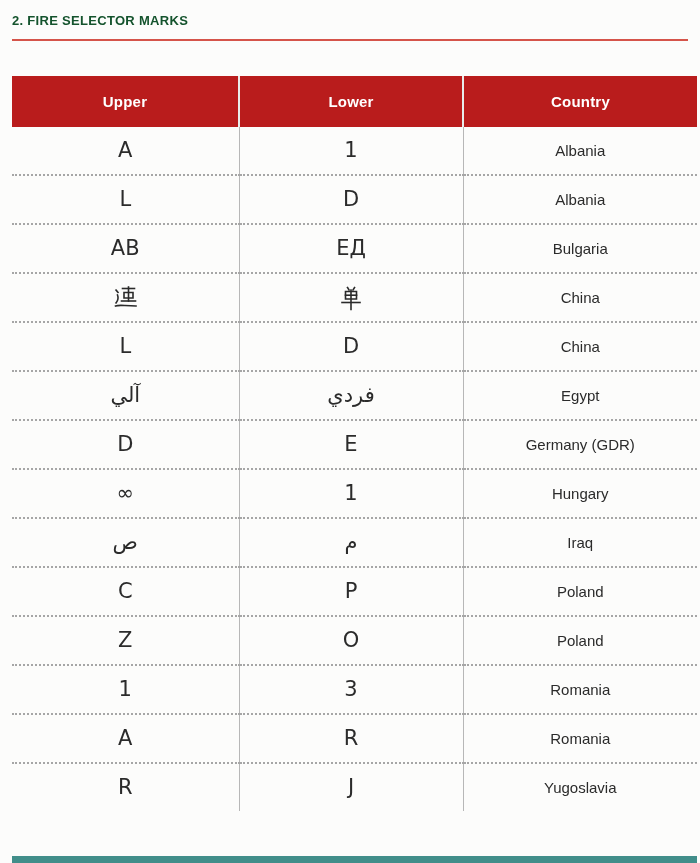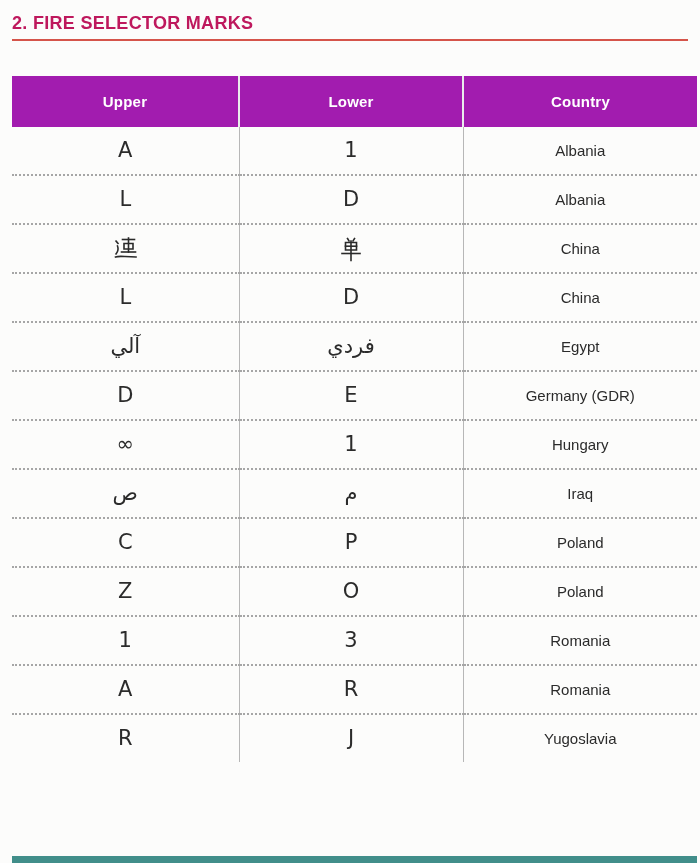--- a/index.html
+++ b/index.html
@@ -5,34 +5,34 @@
   html,body{margin:0;padding:0;background:#ffffff;}
   .page{
     position:relative;
     width:700px;height:863px;
     background:#fcfcfb;
     font-family:"Liberation Sans", sans-serif;
     overflow:hidden;
   }
   .section-title{
     position:absolute;left:12px;top:13px;
-    font-size:18px;font-weight:700;letter-spacing:.3px;
-    color:#be185d;
+    font-size:13px;font-weight:700;letter-spacing:.3px;
+    color:#14532d;
   }
   .title-rule{
     position:absolute;left:12px;top:39px;
     width:676px;height:2px;background:#d5544a;
   }
   table.selector{
     position:absolute;left:12px;top:76px;
     width:685px;border-collapse:collapse;table-layout:fixed;
   }
   col.c1{width:227px}col.c2{width:224px}col.c3{width:234px}
   th{
-    height:49px;background:#a21caf;color:#ffffff;
+    height:49px;background:#b91c1c;color:#ffffff;
     font-size:15px;font-weight:700;letter-spacing:.2px;
     text-align:center;vertical-align:middle;
   }
   th:not(:last-child){border-right:2px solid #e9eceb;}
   tbody td{
     height:45px;text-align:center;vertical-align:middle;
     color:#2b2b2b;background:transparent;
   }
   tbody td:not(:last-child){border-right:1px solid #b7b7b7;}
   tbody tr:not(:last-child) td{border-bottom:2px dotted #a6a6a6;}
@@ -72,20 +72,25 @@
     <tbody>
       <tr>
         <td class="mark">A</td>
         <td class="mark">1</td>
         <td class="country">Albania</td>
       </tr>
       <tr>
         <td class="mark">L</td>
         <td class="mark">D</td>
         <td class="country">Albania</td>
+      </tr>
+      <tr>
+        <td class="mark">AB</td>
+        <td class="mark">ЕД</td>
+        <td class="country">Bulgaria</td>
       </tr>
       <tr>
         <td class="mark">
           <svg class="glyph" width="26" height="26" viewBox="0 0 26 26">
             <path d="M10.5 3.5 H22.5"></path>
               <path d="M12 7.5 H21 V13 H12 Z"></path>
               <path d="M16.5 2 V16"></path>
               <path d="M9.5 16 H23.5"></path>
             <path d="M4 5 L6 7.5"></path>
               <path d="M5.5 10 C6.5 12.5 6 15.5 4 18"></path>

